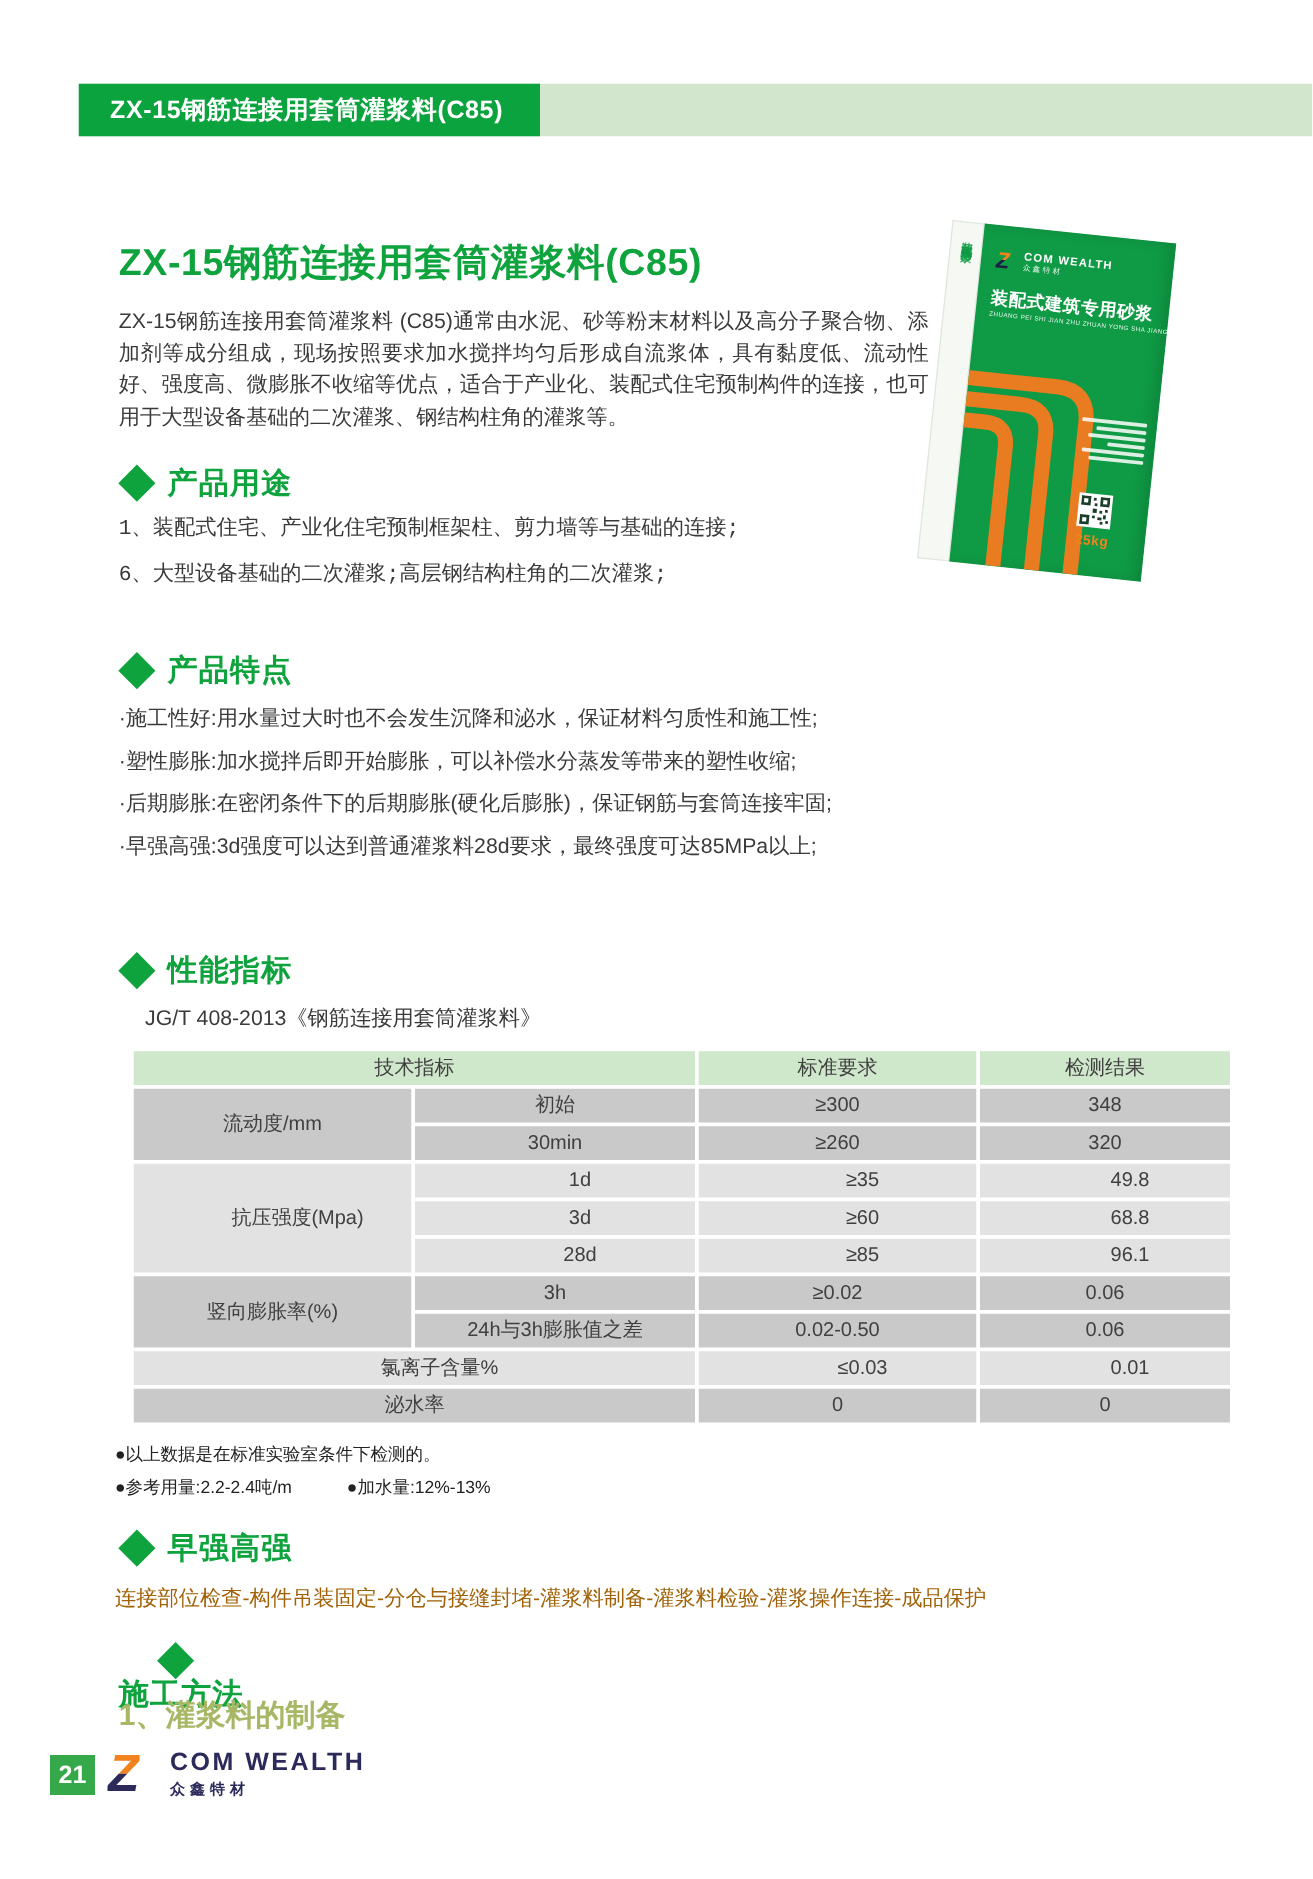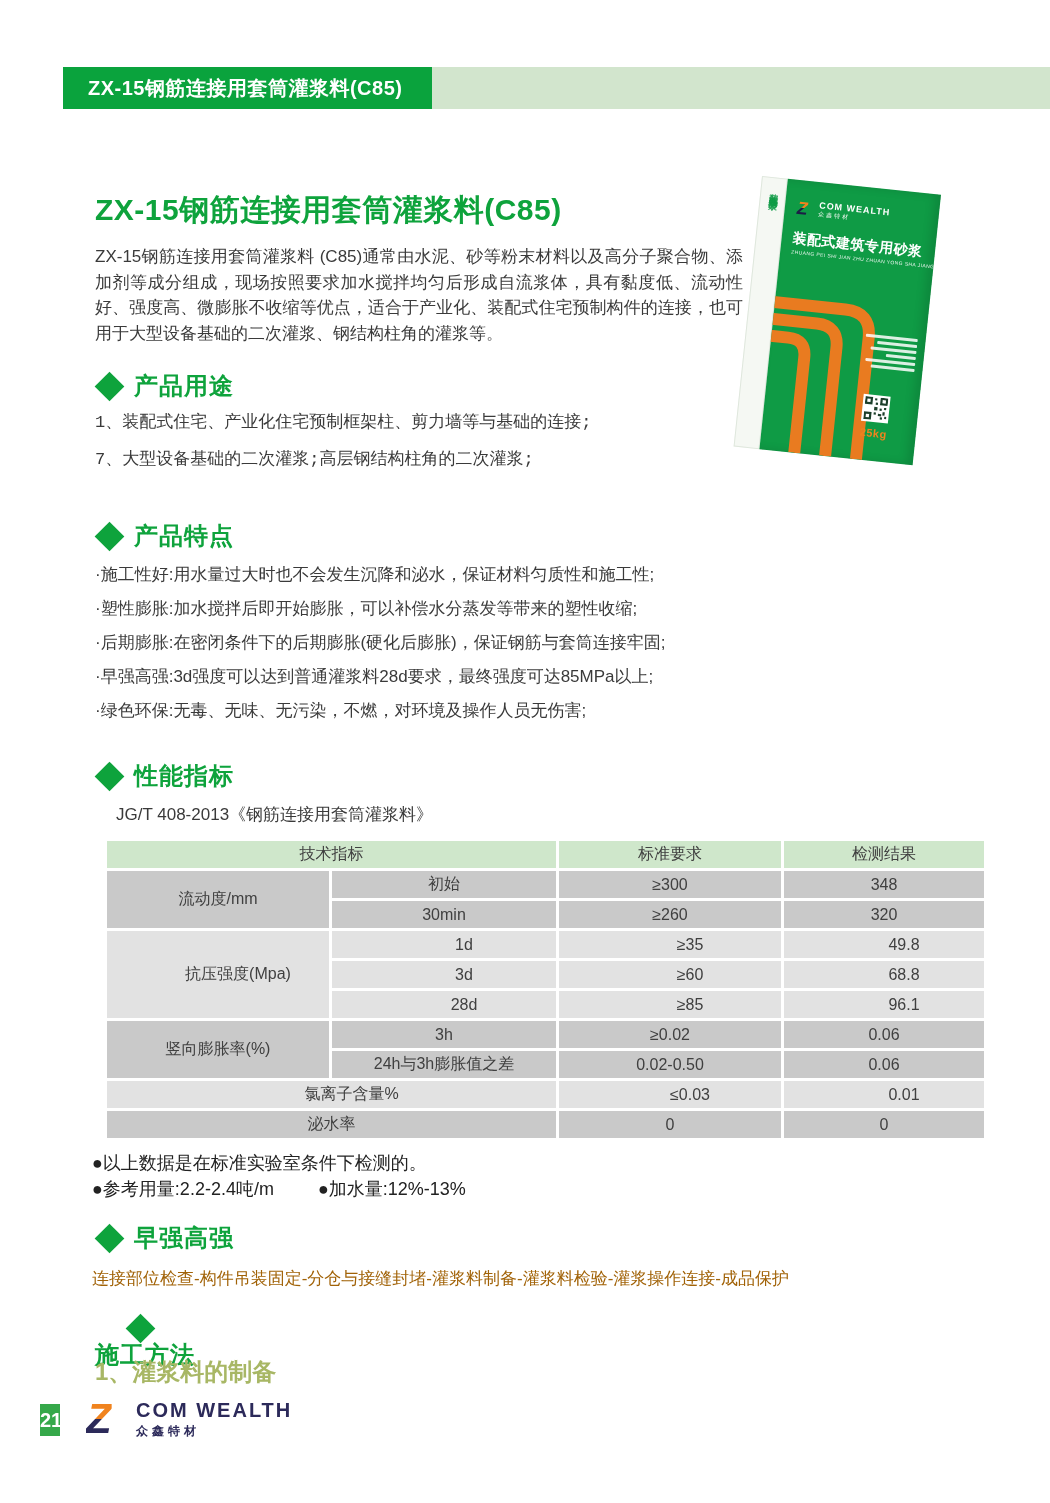--- a/index.html
+++ b/index.html
@@ -43,32 +43,32 @@
     position:absolute; left:104px; top:838px; width:876px;
     border-collapse:separate; border-spacing:3px; table-layout:fixed;
     font-size:16px; color:#404040;
   }
   .spec-table th, .spec-table td { height:27px; text-align:center; vertical-align:middle; font-weight:normal; padding:0 4px; }
   .spec-table th { background:#cfe7cb; }
   .spec-table tr.g-dark td { background:#c9c9c9; }
   .spec-table tr.g-light td { background:#e2e2e2;padding-left:44px; }
   .col1 { width:222px; } .col2 { width:224px; } .col3 { width:222px; } .col4 { width:200px; }
 
-  .notes { position:absolute; left:92px; top:1150px; font-size:18px; color:#222; line-height:26px; }
+  .notes { position:absolute; left:92px; top:1150px; font-size:14px; color:#222; line-height:26px; }
   .notes .n2-water { margin-left:44px; }
 
   .process-head { top:1222px; }
   .process-text { position:absolute; left:92px; top:1267px; font-size:17px; color:#a16207; width:900px; }
 
   .method-head { top:1318px;flex-direction:column; }
   .method-sub { position:absolute; left:95px; top:1356px; font-size:24px; font-weight:bold; color:#a8b765; }
 
   
   .page-num {
-    position:absolute; left:40px; top:1404px; width:20px; height:32px; background:#35a84a;
+    position:absolute; left:40px; top:1404px; width:36px; height:32px; background:#35a84a;
     color:#fff; font-size:20px; font-weight:bold; text-align:center; line-height:32px;
   }
   .footer-logo { position:absolute; left:86px; top:1398px; display:flex; align-items:center; }
   .zmark { position:relative; display:inline-block; font-weight:bold; font-style:italic; line-height:1; }
   .zmark b { position:absolute; left:0; top:0; font-style:italic; }
   .zmark .z-top { color:#f0831e; clip-path:inset(0 0 50% 0); }
   .zmark .z-bot { color:#2c2a5a; clip-path:inset(50% 0 0 0); }
   .zmark-footer { width:40px; height:42px; font-size:42px; }
   .zmark-footer b { font-size:42px; }
   .footer-text { margin-left:10px; display:flex; flex-direction:column; }
@@ -166,33 +166,32 @@
       <div class="bag-weight">25kg</div>
     </div>
   </div>
 
   <div class="section-head usage-head">
     <span class="diamond"></span>
     <span class="section-title">产品用途</span>
   </div>
   <div class="usage-list">
     <div>1、装配式住宅、产业化住宅预制框架柱、剪力墙等与基础的连接;</div>
-    <div>7、大型设备基础的二次灌浆;高层钢结构柱角的二次灌浆;</div>
+    <div>6、大型设备基础的二次灌浆;高层钢结构柱角的二次灌浆;</div>
   </div>
 
   <div class="section-head features-head">
     <span class="diamond"></span>
     <span class="section-title">产品特点</span>
   </div>
   <div class="features-list">
     <div>·施工性好:用水量过大时也不会发生沉降和泌水，保证材料匀质性和施工性;</div>
     <div>·塑性膨胀:加水搅拌后即开始膨胀，可以补偿水分蒸发等带来的塑性收缩;</div>
     <div>·后期膨胀:在密闭条件下的后期膨胀(硬化后膨胀)，保证钢筋与套筒连接牢固;</div>
     <div>·早强高强:3d强度可以达到普通灌浆料28d要求，最终强度可达85MPa以上;</div>
-    <div>·绿色环保:无毒、无味、无污染，不燃，对环境及操作人员无伤害;</div>
   </div>
 
   <div class="section-head perf-head">
     <span class="diamond"></span>
     <span class="section-title">性能指标</span>
   </div>
   <div class="standard-ref">JG/T 408-2013《钢筋连接用套筒灌浆料》</div>
 
   <table class="spec-table">
     <colgroup>

